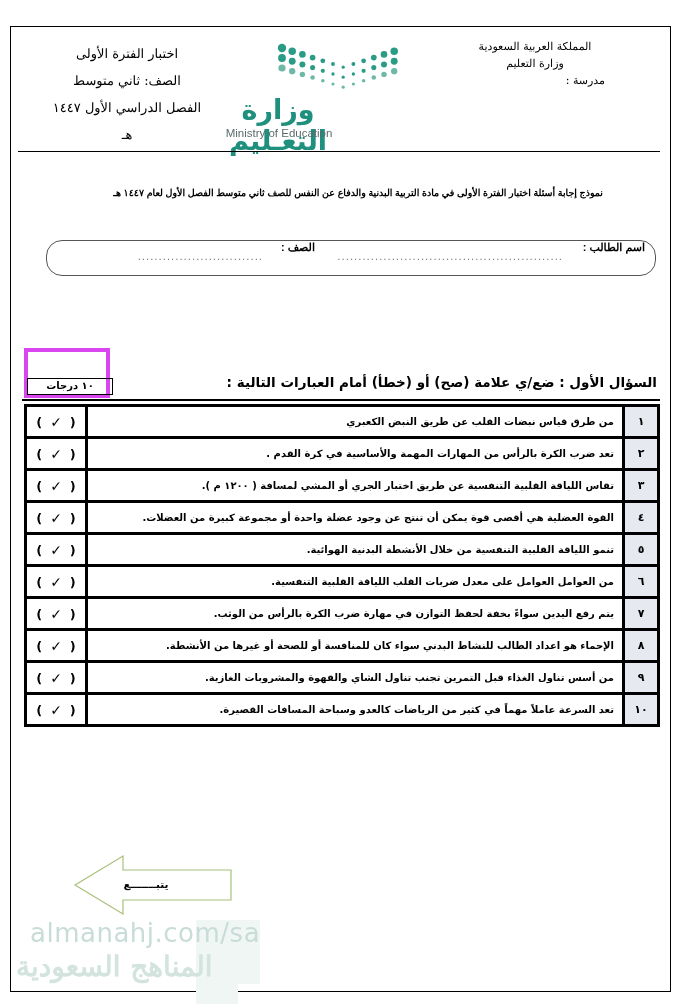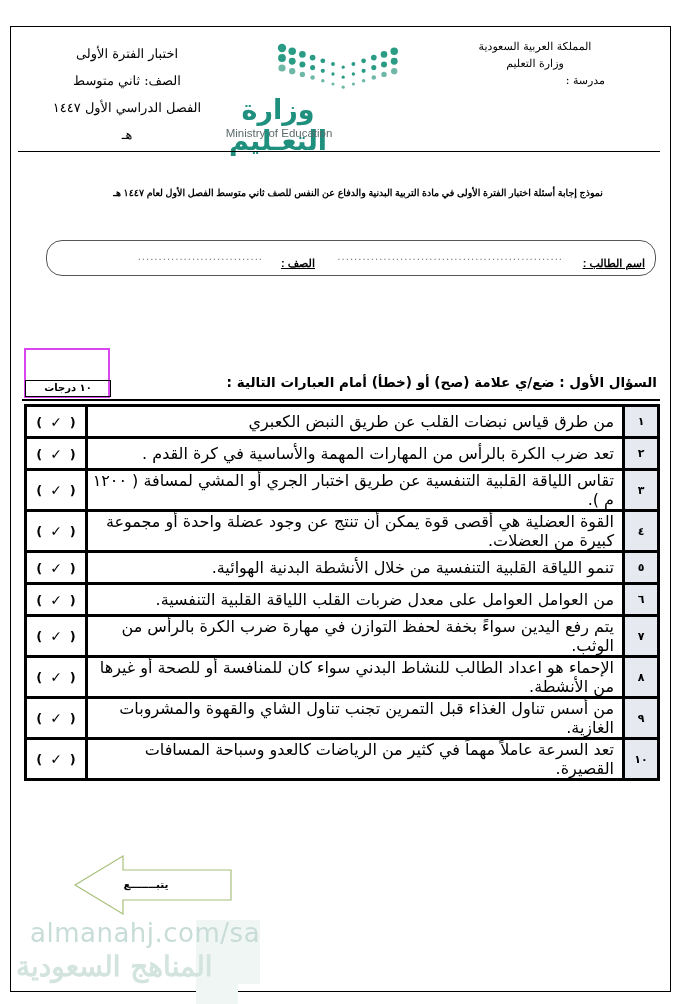--- a/index.html
+++ b/index.html
@@ -16,36 +16,36 @@
   .logo-ar { position: absolute; left: 8px; top: 54px; width: 120px; text-align: center;
              font-size: 27px; font-weight: bold; color: #1f8f7e; direction: rtl; }
   .logo-en { position: absolute; left: 4px; top: 87px; width: 130px; text-align: center;
              font-size: 11.5px; color: #5d6b6b; font-family: "Liberation Sans", sans-serif; }
   .hdr-sep { position: absolute; left: 18px; top: 151px; width: 642px; height: 1px; background: #000; }
   .subtitle { position: absolute; right: 80px; top: 187px; width: 600px; direction: rtl;
               text-align: right; font-size: 9.5px; font-weight: bold; white-space: nowrap;
               font-family: "Liberation Sans", sans-serif; }
   .name-box { position: absolute; left: 46px; top: 240px; width: 610px; height: 36px;
               border: 1px solid #555; border-radius: 16px; box-sizing: border-box; direction: rtl; }
-  .name-box .lbl { position: absolute; top: 16px; font-size: 11px; font-weight: bold;
-                   font-family: "Liberation Sans", sans-serif; text-decoration: underline; }
+  .name-box .lbl { position: absolute; top: 0; font-size: 11px; font-weight: bold;
+                   font-family: "Liberation Sans", sans-serif; }
   .name-box .dots { position: absolute; top: 10px; font-size: 10px; color: #777; letter-spacing: 1px; }
   .grade-box { position: absolute; left: 24px; top: 348px; width: 86px; height: 50px;
-               border: 2px solid #d946ef; box-sizing: border-box; }
+               border: 4px solid #d946ef; box-sizing: border-box; }
   .grade-box .grade-label { position: absolute; left: -1px; bottom: -1px; width: 86px; height: 17px;
                border: 1.5px solid #000; box-sizing: border-box; text-align: center; font-size: 10px;
                font-weight: bold; line-height: 14px; direction: rtl; }
   .q-title { position: absolute; right: 26px; top: 374px; direction: rtl; font-size: 13.5px;
              font-weight: bold; white-space: nowrap; }
   .q-line { position: absolute; left: 22px; top: 399px; width: 638px; height: 2px; background: #000; }
   table.q-table { position: absolute; left: 24px; top: 404px; width: 636px; border-collapse: collapse;
                   direction: rtl; }
   table.q-table td { border: 3px solid #000; height: 29px; padding: 0; }
   td.num { width: 32px; background: #e6e9f0; text-align: center; font-size: 11px; font-weight: bold; }
-  td.stmt { padding-right: 8px !important; font-size: 16px; font-weight: normal; }
+  td.stmt { padding-right: 8px !important; font-size: 10px; font-weight: bold; }
   td.ans { width: 58px; text-align: center; font-size: 13px; font-weight: bold; }
   .ans .check { font-size: 14px; margin: 0 8px; }
   .ans .check.thin { font-weight: normal; }
   .continue { position: absolute; left: 73px; top: 854px; width: 160px; height: 62px; }
   .continue-label { position: absolute; left: 96px; top: 878px; width: 100px; text-align: center;
                     direction: rtl; font-size: 10.5px; font-weight: bold; }
   .wm-url { position: absolute; left: 30px; top: 918px; font-size: 26px; color: #c8dcd8;
             font-family: "DejaVu Sans", sans-serif; letter-spacing: 0.5px; }
   .wm-ar { position: absolute; left: 16px; top: 950px; font-size: 28px; color: #d3e4df; direction: rtl;
            font-family: "DejaVu Serif", serif; font-weight: bold; }

